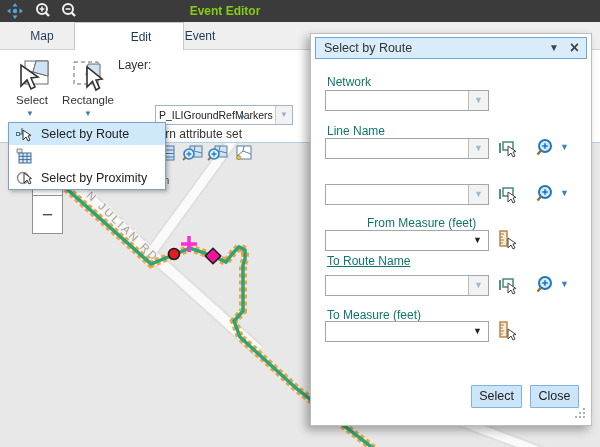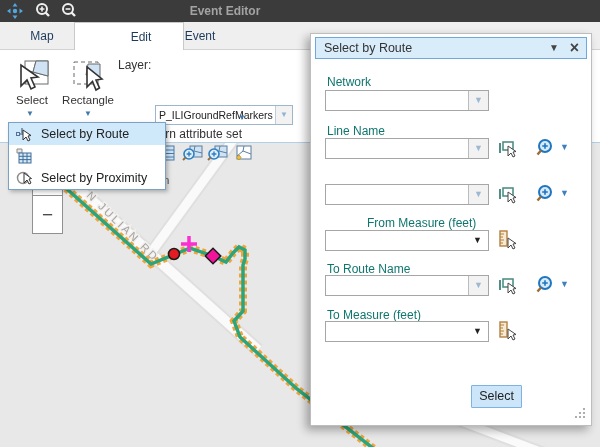--- a/index.html
+++ b/index.html
@@ -2,21 +2,21 @@
 <html><head>
 <meta charset="utf-8">
 <style>
   html,body{margin:0;padding:0;}
   body{width:600px;height:447px;position:relative;overflow:hidden;
        font-family:"Liberation Sans",sans-serif;background:#e9e8e8;}
   .abs{position:absolute;}
   
   #titlebar{left:0;top:0;width:600px;height:22px;background:#3b3b3b;z-index:10;}
   #app-title{left:0;top:0;width:450px;height:22px;line-height:22px;text-align:center;
-             color:#a3a3a3;font-size:12px;font-weight:bold;}
+             color:#84cc16;font-size:12px;font-weight:bold;}
   .tb-icon{top:2px;width:18px;height:18px;}
   
   #tabbar{left:0;top:22px;width:600px;height:28px;background:#f0eff0;
           border-bottom:1px solid #d2d2d2;box-sizing:border-box;z-index:10;}
   .tab{top:0;height:28px;line-height:28px;text-align:center;font-size:12px;color:#1d3a5c;}
   .tab.active{background:#fff;border:1px solid #c9c9c9;border-bottom:none;height:29px;z-index:11;}
   
   #ribbon{left:0;top:50px;width:600px;height:93px;background:#fff;
           border-bottom:1px solid #b3cfe6;box-sizing:border-box;z-index:10;}
   .tool-label{font-size:11.5px;color:#333;text-align:center;}
@@ -290,21 +290,21 @@
     <span class="inner-caret">▼</span>
   </div>
   <span class="abs row-icon" style="left:186px;top:195px;">
     <svg width="22" height="22" viewBox="0 0 22 22">
       <rect x="3" y="2" width="7" height="15" fill="#f6ead2" stroke="#b5803f" stroke-width="1.4"></rect>
       <path d="M3 5 H7 M3 8 H6 M3 11 H7 M3 14 H6" stroke="#b5803f"></path>
       <path d="M11 9 L11 19 L14 16 L16 20 L18 19 L16 15 L19 14.5 Z" fill="#fff" stroke="#444"></path>
     </svg>
   </span>
 
-  <span class="abs fld-label" style="top:228px;">To Route Name</span>
+  <span class="abs fld-label" style="top:220px;text-decoration:underline;">To Route Name</span>
   <div class="abs cb" style="left:14px;top:241px;width:164px;">
     <span class="val"></span>
     <span class="arrowbtn">▼</span>
   </div>
   <span class="abs row-icon" style="left:186px;top:240px;">
     <svg width="22" height="22" viewBox="0 0 22 22">
       <path d="M3 6 V16" stroke="#4f8f86" stroke-width="2"></path>
       <rect x="6" y="5" width="10" height="8" fill="none" stroke="#4f8f86" stroke-width="1.6"></rect>
       <path d="M11 9 L11 19 L14 16 L16 20 L18 19 L16 15 L19 14.5 Z" fill="#fff" stroke="#444"></path>
     </svg>
@@ -325,20 +325,21 @@
   </div>
   <span class="abs row-icon" style="left:186px;top:286px;">
     <svg width="22" height="22" viewBox="0 0 22 22">
       <rect x="3" y="2" width="7" height="15" fill="#f6ead2" stroke="#b5803f" stroke-width="1.4"></rect>
       <path d="M3 5 H7 M3 8 H6 M3 11 H7 M3 14 H6" stroke="#b5803f"></path>
       <path d="M11 9 L11 19 L14 16 L16 20 L18 19 L16 15 L19 14.5 Z" fill="#fff" stroke="#444"></path>
     </svg>
   </span>
 
   <div class="abs btn" style="left:160px;top:351px;width:51px;">Select</div>
+  <div class="abs btn" style="left:219px;top:351px;width:49px;">Close</div>
 
   <span id="grip" class="abs">
     <svg width="12" height="12" viewBox="0 0 12 12">
       <circle cx="10" cy="2" r="1.1" fill="#9a9a9a"></circle>
       <circle cx="6" cy="6" r="1.1" fill="#9a9a9a"></circle>
         <circle cx="10" cy="6" r="1.1" fill="#9a9a9a"></circle>
       <circle cx="2" cy="10" r="1.1" fill="#9a9a9a"></circle>
         <circle cx="6" cy="10" r="1.1" fill="#9a9a9a"></circle>
         <circle cx="10" cy="10" r="1.1" fill="#9a9a9a"></circle>
     </svg>

